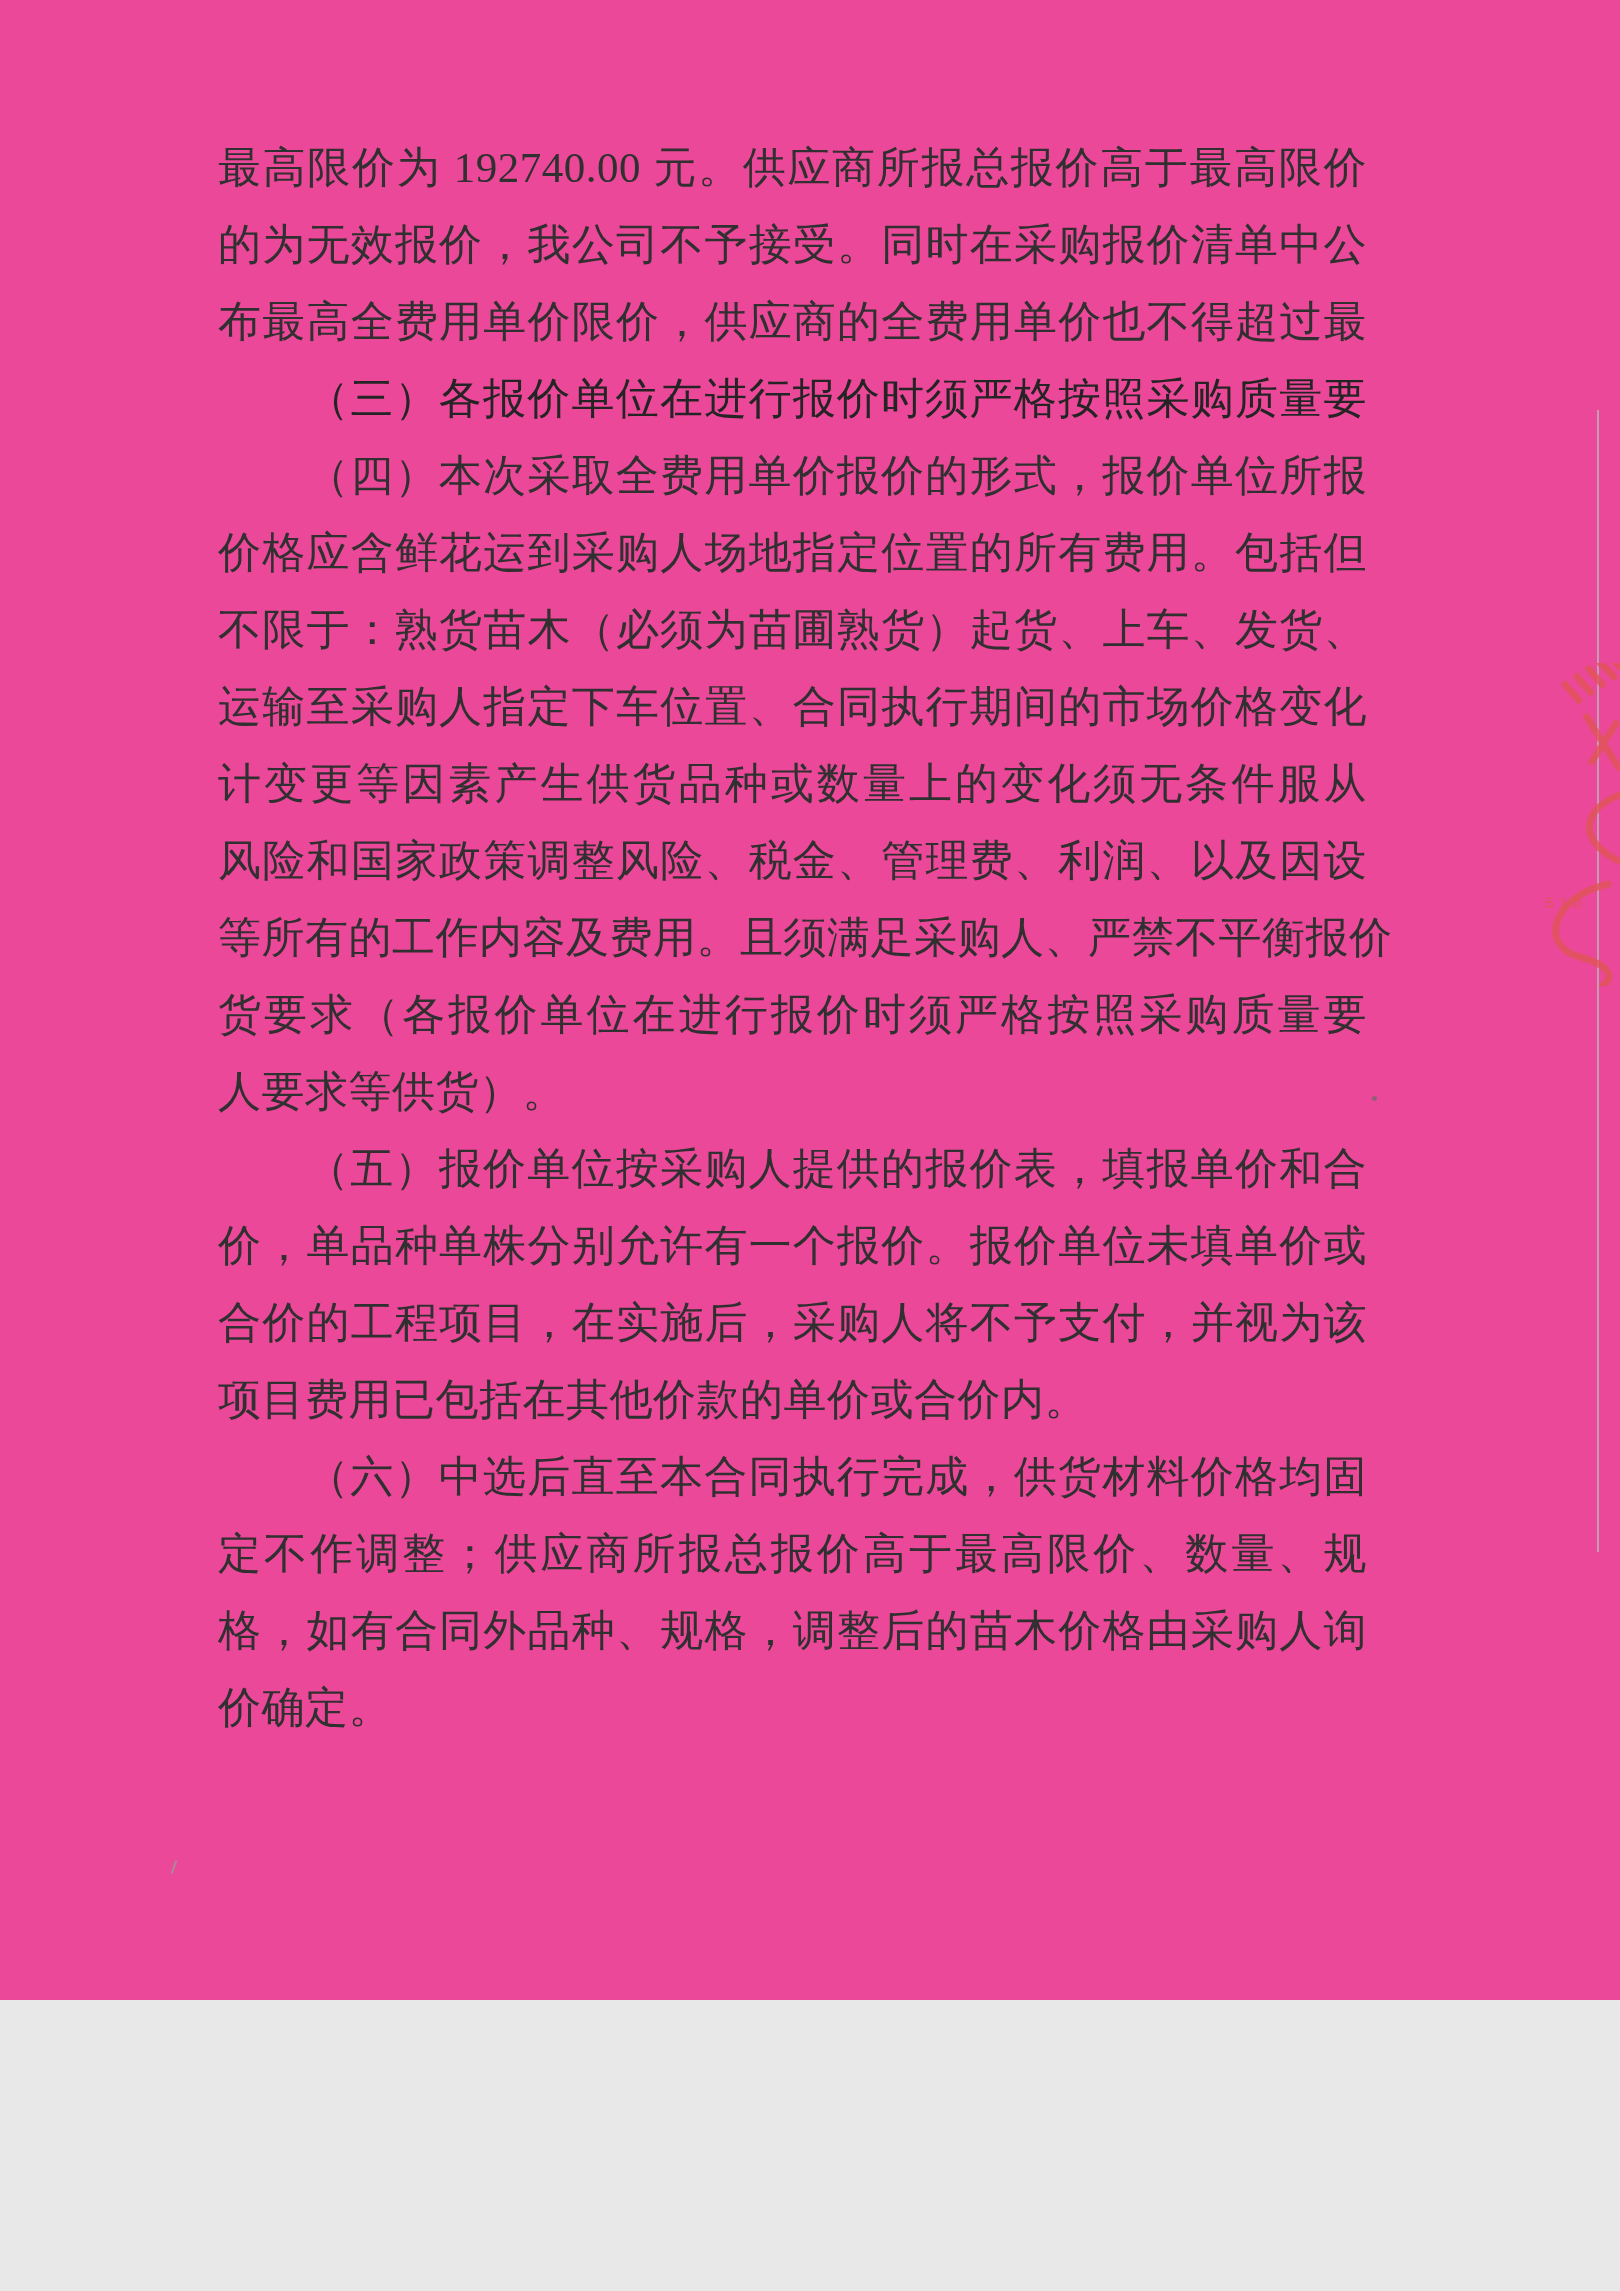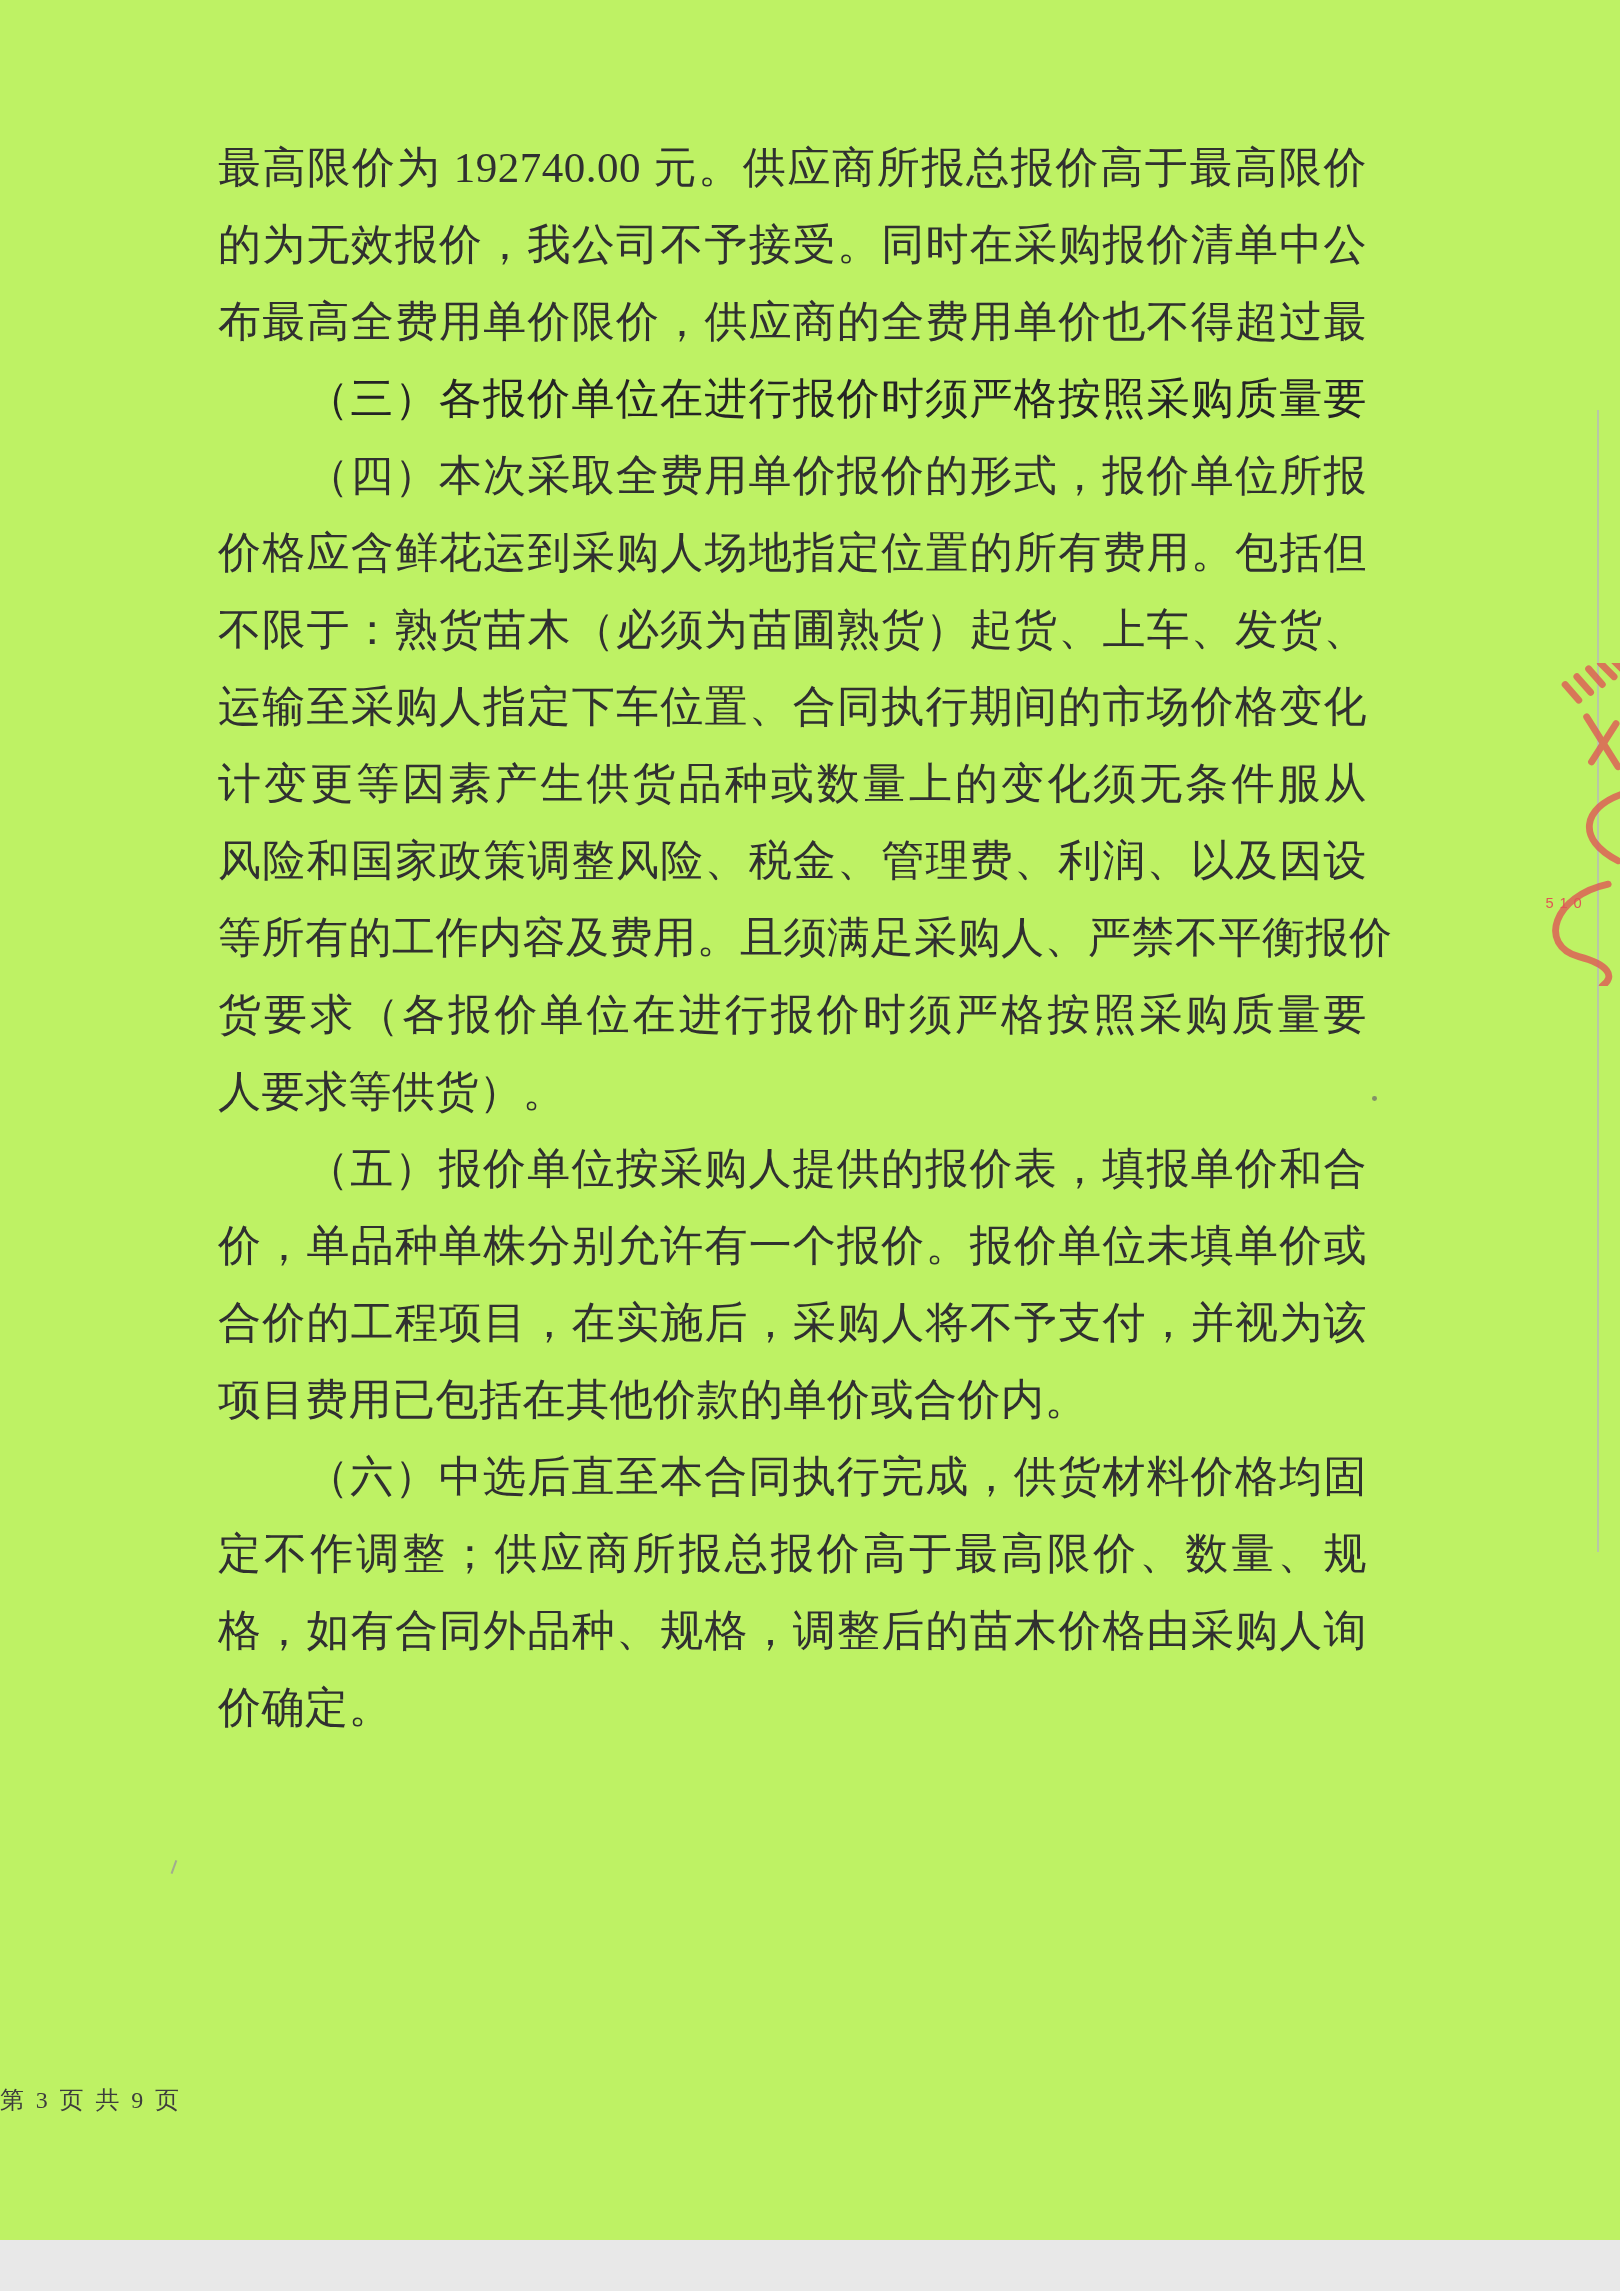--- a/index.html
+++ b/index.html
@@ -1,19 +1,19 @@
 <!DOCTYPE html>
 <html><head>
 <meta charset="utf-8">
 <style>
   html,body{margin:0;padding:0;background:#e8e8e8;}
   .page{
     position:relative;
-    width:1620px;height:2240px;
-    background:#bef264;
+    width:1620px;height:2000px;
+    background:#ec4899;
     overflow:hidden;
     font-family:"Liberation Serif","DejaVu Serif",serif;
   }
   .text-block{
     position:absolute;
     left:218px;top:129px;width:1149px;
     font-size:43px;
     line-height:77px;
     color:#303030;
     letter-spacing:0.5px;

